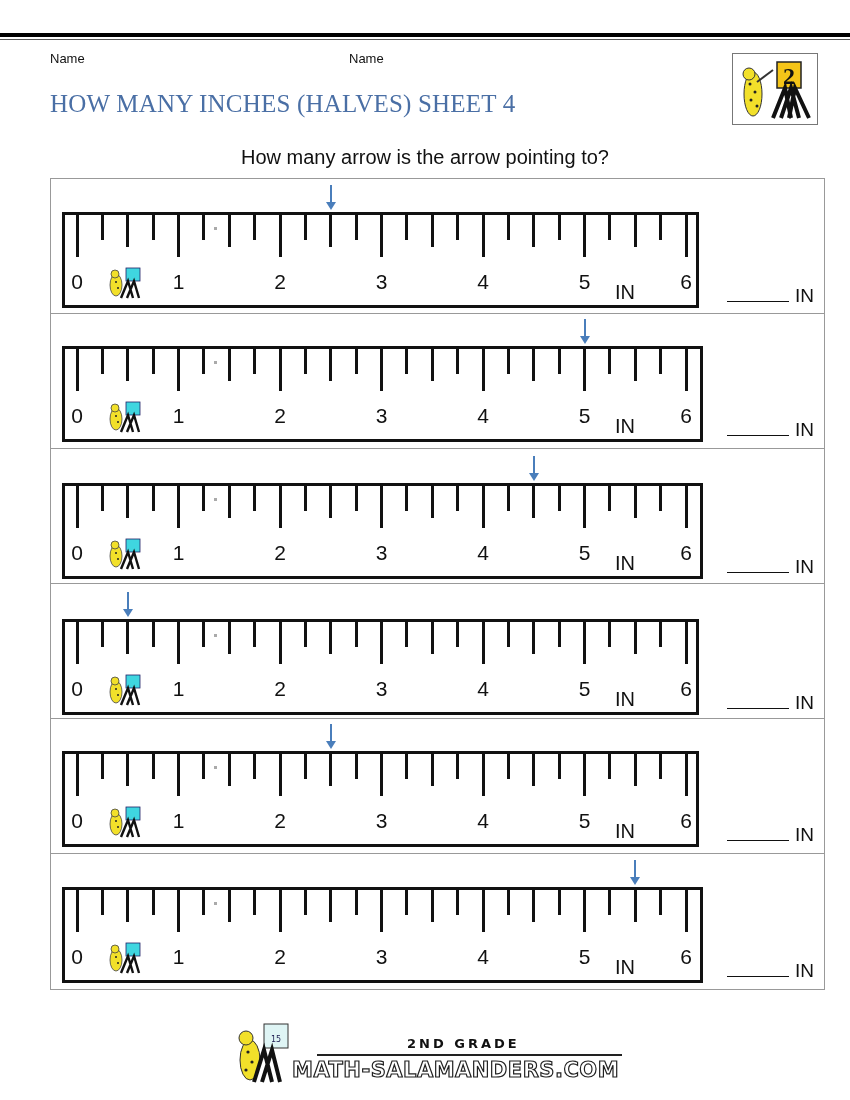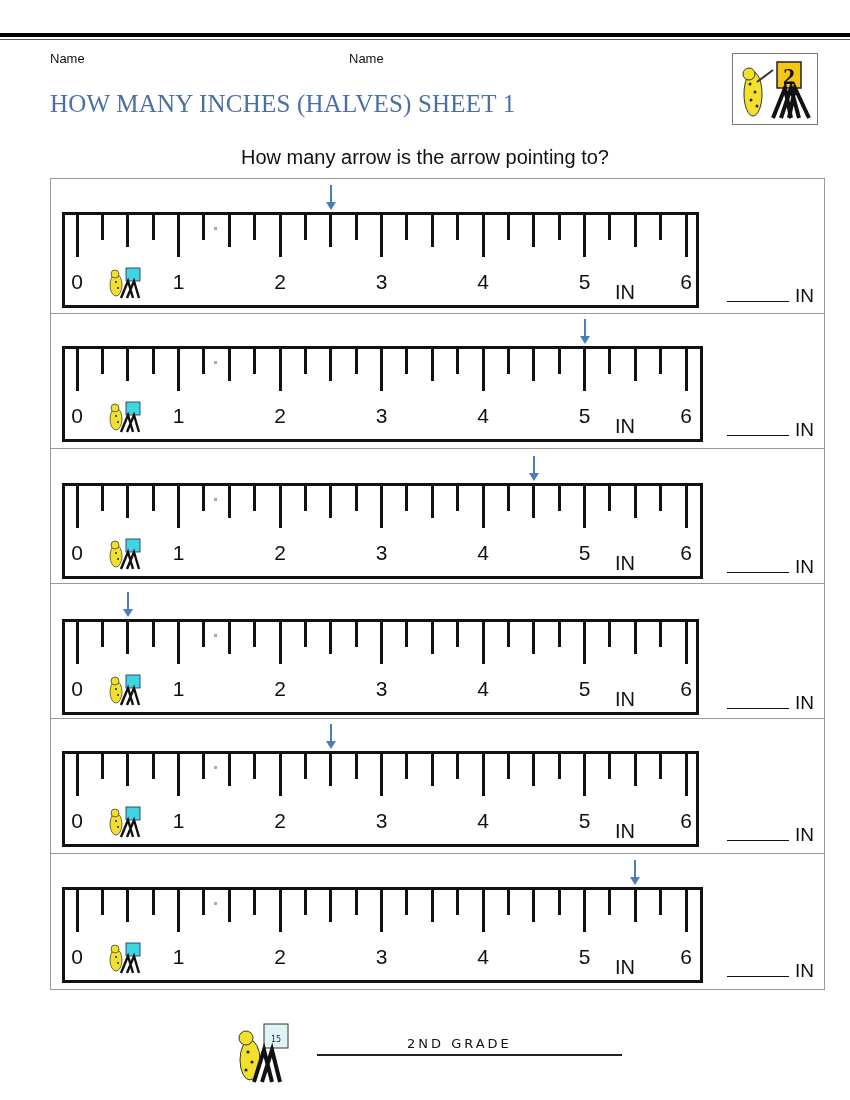--- a/index.html
+++ b/index.html
@@ -18,33 +18,33 @@
   .tick { position:absolute; top:0; width:3px; background:#111; }
   .num { position:absolute; font-size:21px; top:55px; transform:translateX(-50%); }
   .in-label { position:absolute; font-size:20px; top:66px; }
   .arrow { position:absolute; width:2px; background:#4a7ebb; }
   .arrow::after { content:""; position:absolute; left:-4px; bottom:-7px; border-left:5px solid transparent; border-right:5px solid transparent; border-top:8px solid #4a7ebb; }
   .answer { position:absolute; font-size:19px; }
   .answer .blank { display:inline-block; width:62px; border-bottom:1.5px solid #111; margin-right:6px; height:14px; }
   .mascot { position:absolute; width:36px; height:30px; }
   .dot { position:absolute; width:3px; height:3px; background:#aaa; }
   .footer { position:absolute; left:232px; top:1022px; width:390px; height:62px; }
-  .footer .grade { position:absolute; left:175px; top:14px; font-family:"DejaVu Sans", sans-serif; font-weight:normal; font-size:13px; letter-spacing:3px; }
+  .footer .grade { position:absolute; left:175px; top:14px; font-family:"DejaVu Sans", sans-serif; font-weight:bold; font-size:13px; letter-spacing:3px; }
   .footer .uline { position:absolute; left:85px; top:32px; width:305px; height:2px; background:#222; }
   .footer .site { position:absolute; left:60px; top:36px; font-family:"DejaVu Sans", sans-serif; font-weight:bold; font-size:21px; color:#fff; -webkit-text-stroke:1.2px #222; letter-spacing:0.5px; }
 </style>
 </head>
 <body>
 
 <div class="topline1"></div>
 <div class="topline2"></div>
 
 <div class="lbl-name">Name</div>
 <div class="lbl-date">Name</div>
-<div class="title">HOW MANY INCHES (HALVES) SHEET 1</div>
+<div class="title">HOW MANY INCHES (HALVES) SHEET 4</div>
 
 <div class="logo-box">
   <svg width="84" height="70" viewBox="0 0 84 70">
     <ellipse cx="20" cy="40" rx="9" ry="22" fill="#f2e02a" stroke="#333" stroke-width="1"></ellipse>
     <circle cx="16" cy="20" r="6" fill="#f2e02a" stroke="#333" stroke-width="1"></circle>
     <circle cx="17" cy="30" r="1.5" fill="#222"></circle>
       <circle cx="22" cy="38" r="1.5" fill="#222"></circle>
     <circle cx="18" cy="46" r="1.5" fill="#222"></circle>
       <circle cx="24" cy="52" r="1.5" fill="#222"></circle>
     <line x1="24" y1="28" x2="40" y2="16" stroke="#333" stroke-width="2"></line>
@@ -353,13 +353,14 @@
     <circle cx="14" cy="16" r="7" fill="#f2e02a" stroke="#333"></circle>
     <circle cx="16" cy="30" r="1.6" fill="#222"></circle>
       <circle cx="20" cy="40" r="1.6" fill="#222"></circle>
       <circle cx="14" cy="48" r="1.6" fill="#222"></circle>
     <rect x="32" y="2" width="24" height="24" fill="#dff5f5" stroke="#333"></rect>
     <text x="44" y="20" font-size="8" text-anchor="middle" fill="#225" font-family="DejaVu Sans, sans-serif">15</text>
     <path d="M22 60 L32 28 L40 60 M30 60 L40 28 L48 60" stroke="#111" stroke-width="4" fill="none"></path>
   </svg>
   <div class="grade">2ND GRADE</div>
   <div class="uline"></div>
+  <div class="site">MATH-SALAMANDERS.COM</div>
 </div>
 
 </body></html>

